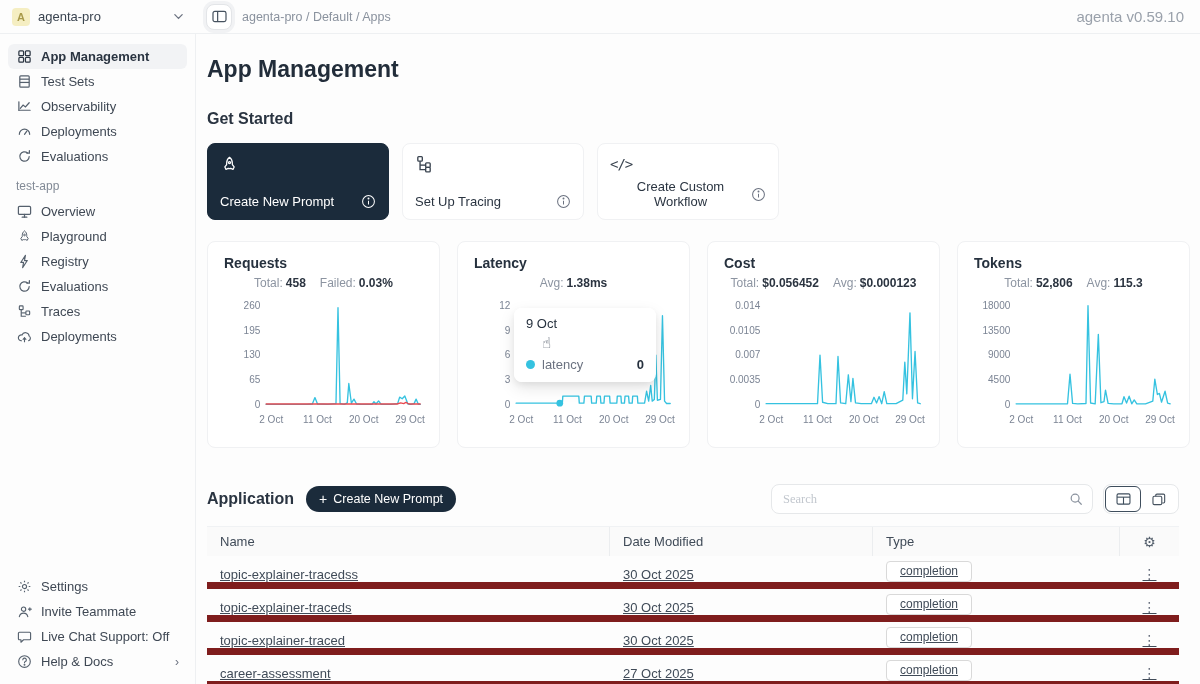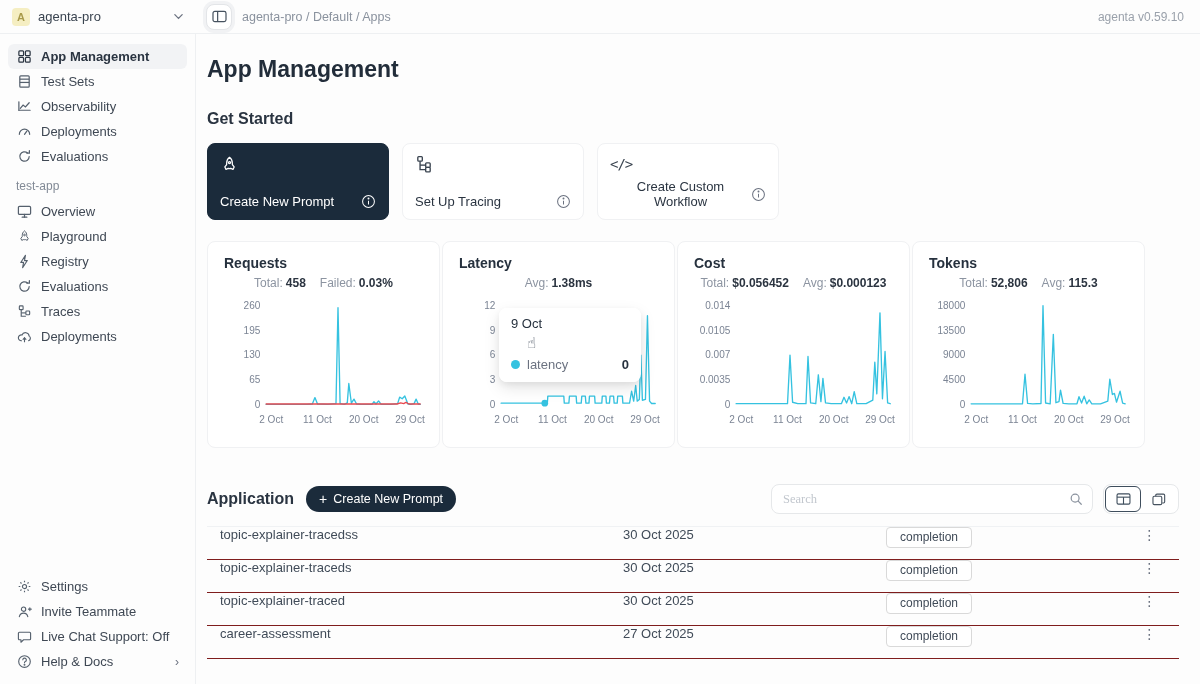--- a/index.html
+++ b/index.html
@@ -8,21 +8,21 @@
 
   
   .topbar { height:34px; display:flex; align-items:center; border-bottom:1px solid #eef0f2; background:#fdfdfd; }
   .workspace { width:196px; flex:0 0 196px; display:flex; align-items:center; gap:8px; padding:0 12px; cursor:pointer; }
   .avatar { width:18px; height:18px; border-radius:4px; background:#f5eec2; color:#a89a4a; font-size:11px;
     display:flex; align-items:center; justify-content:center; font-weight:600; }
   .ws-name { font-size:13px; font-weight:500; color:#3a4450; flex:1; }
   .collapse-btn { width:26px; height:26px; margin-left:10px; border:1px solid #e3e5e8; border-radius:8px;
     background:#fff; box-shadow:0 0 0 3px #f1f2f4; display:flex; align-items:center; justify-content:center; cursor:pointer; }
   .breadcrumb { font-size:12.5px; color:#8a929e; margin-left:10px; }
-  .version { margin-left:auto; font-size:12px; color:#9aa1ab; padding-right:16px; }
+  .version { margin-left:auto; font-size:15px; color:#9aa1ab; padding-right:16px; }
 
   
   .shell { display:flex; height:650px; }
   .sidebar { width:196px; flex:0 0 196px; border-right:1px solid #eef0f2; display:flex; flex-direction:column;
     padding:10px 8px 10px 8px; }
   .side-item { display:flex; align-items:center; gap:9px; height:25px; padding:0 8px; border-radius:6px;
     font-size:13px; color:#3f4854; cursor:pointer; white-space:nowrap; }
   .side-item .ic { width:16px; height:16px; display:flex; align-items:center; justify-content:center; color:#55606d; }
   .side-item.active { background:#f2f3f5; font-weight:600; color:#2a3441; }
   .side-section { font-size:12px; color:#828a96; padding:10px 8px 6px 8px; }
@@ -41,21 +41,21 @@
     padding:10px 12px; display:flex; flex-direction:column; justify-content:space-between; cursor:pointer; }
   .gs-card.dark { background:#1b2b3b; border-color:#1b2b3b; color:#fff; }
   .gs-bottom { display:flex; align-items:center; }
   .gs-label { font-size:13px; font-weight:400;text-align:center; }
   .gs-card.dark .gs-label { color:#fff; }
   .gs-info { margin-left:auto; display:flex; }
   .gs-icon { width:20px; height:20px; display:flex; align-items:center; }
   .code-glyph { font-family:"DejaVu Sans Mono",monospace; font-size:14px; color:#3a4450; letter-spacing:-1px; }
 
   
-  .stats-row { display:flex; gap:2px; margin-top:21px; }
+  .stats-row { display:flex; gap:17px; margin-top:21px; }
   .stat-card { width:233px; height:207px; border:1px solid #f0f1f3; border-radius:8px; background:#fff;
     padding:13px 16px 8px 16px; position:relative; }
   .stat-title { font-size:14px; font-weight:600; color:#26313e; }
   .stat-line { font-size:12px; color:#8c94a1; margin-top:5px; display:flex; gap:14px;justify-content:center; }
   .stat-line b { color:#2b3440; font-weight:700; margin-left:3px; }
   .chart-svg { width:201px; height:144px; margin-top:6px; display:block; }
 
   
   .tooltip { position:absolute; left:56px; top:66px; width:142px; background:rgba(255,255,255,0.97);
     border-radius:8px; box-shadow:0 6px 16px rgba(0,0,0,0.10), 0 3px 6px rgba(0,0,0,0.06);
@@ -82,21 +82,21 @@
   .segmented { display:flex; border:1px solid #e6e8ea; border-radius:8px; background:#fff; height:30px; padding:1px; }
   .seg-btn { width:36px; display:flex; align-items:center; justify-content:center; cursor:pointer;
     border-radius:6px; color:#46525f; background:transparent; border:1.5px solid transparent; }
   .seg-btn.active { border-color:#3f4e5d; }
 
   
   .table { margin-top:12px; border-top:1px solid #f0f2f4; }
   .t-head { display:flex; background:#fafafa; height:29px; align-items:center; font-size:13px; font-weight:500; color:#404b58; }
   .t-head .cell { padding:0 13px; height:100%; display:flex; align-items:center; border-right:1px solid #ebedef; }
   .t-head .cell:last-child { border-right:none; }
-  .t-row { display:flex; height:33px; align-items:flex-start; border-bottom:1px solid #7f1d1d; font-size:13px; color:#404b58; cursor:pointer; }
+  .t-row { display:flex; height:33px; align-items:flex-end; border-bottom:7px solid #7f1d1d; font-size:13px; color:#404b58; cursor:pointer;text-decoration:underline; }
   .t-row .cell { padding:0 13px; display:flex; align-items:center; }
   .c-name { width:403px; flex:0 0 403px; }
   .c-date { width:263px; flex:0 0 263px; }
   .c-type { width:247px; flex:0 0 247px; }
   .c-gear { flex:1; justify-content:center; }
   .badge { border:1px solid #d9d9d9; border-radius:4px; background:#fff; font-size:12px; color:#404b58;
     padding:1px 13px; line-height:17px; }
   .kebab { color:#6b7280; font-size:14px; cursor:pointer; padding:0 6px; }
   .gear-glyph { font-size:14px; color:#55606d; cursor:pointer; }
 
@@ -503,20 +503,28 @@
                   <rect x="1" y="3.5" width="9.5" height="9" rx="1.5"></rect>
                   <path d="M4 3.5V2.5a1.3 1.3 0 0 1 1.3-1.3h7a1.3 1.3 0 0 1 1.3 1.3v7a1.3 1.3 0 0 1-1.3 1.3h-1.3"></path>
                 </g>
               </svg>
           </div>
         </div>
       </div>
     </div>
 
     <div class="table">
+      <div class="t-head">
+        <div class="cell c-name">Name</div>
+        <div class="cell c-date">Date Modified</div>
+        <div class="cell c-type">Type</div>
+        <div class="cell c-gear">
+            <span class="gear-glyph">⚙</span>
+          </div>
+      </div>
       <div id="table-rows">
   <div class="t-row">
     <div class="cell c-name">topic-explainer-tracedss</div>
     <div class="cell c-date">30 Oct 2025</div>
     <div class="cell c-type">
               <span class="badge">completion</span>
             </div>
     <div class="cell c-gear">
               <span class="kebab">⋮</span>
             </div>

